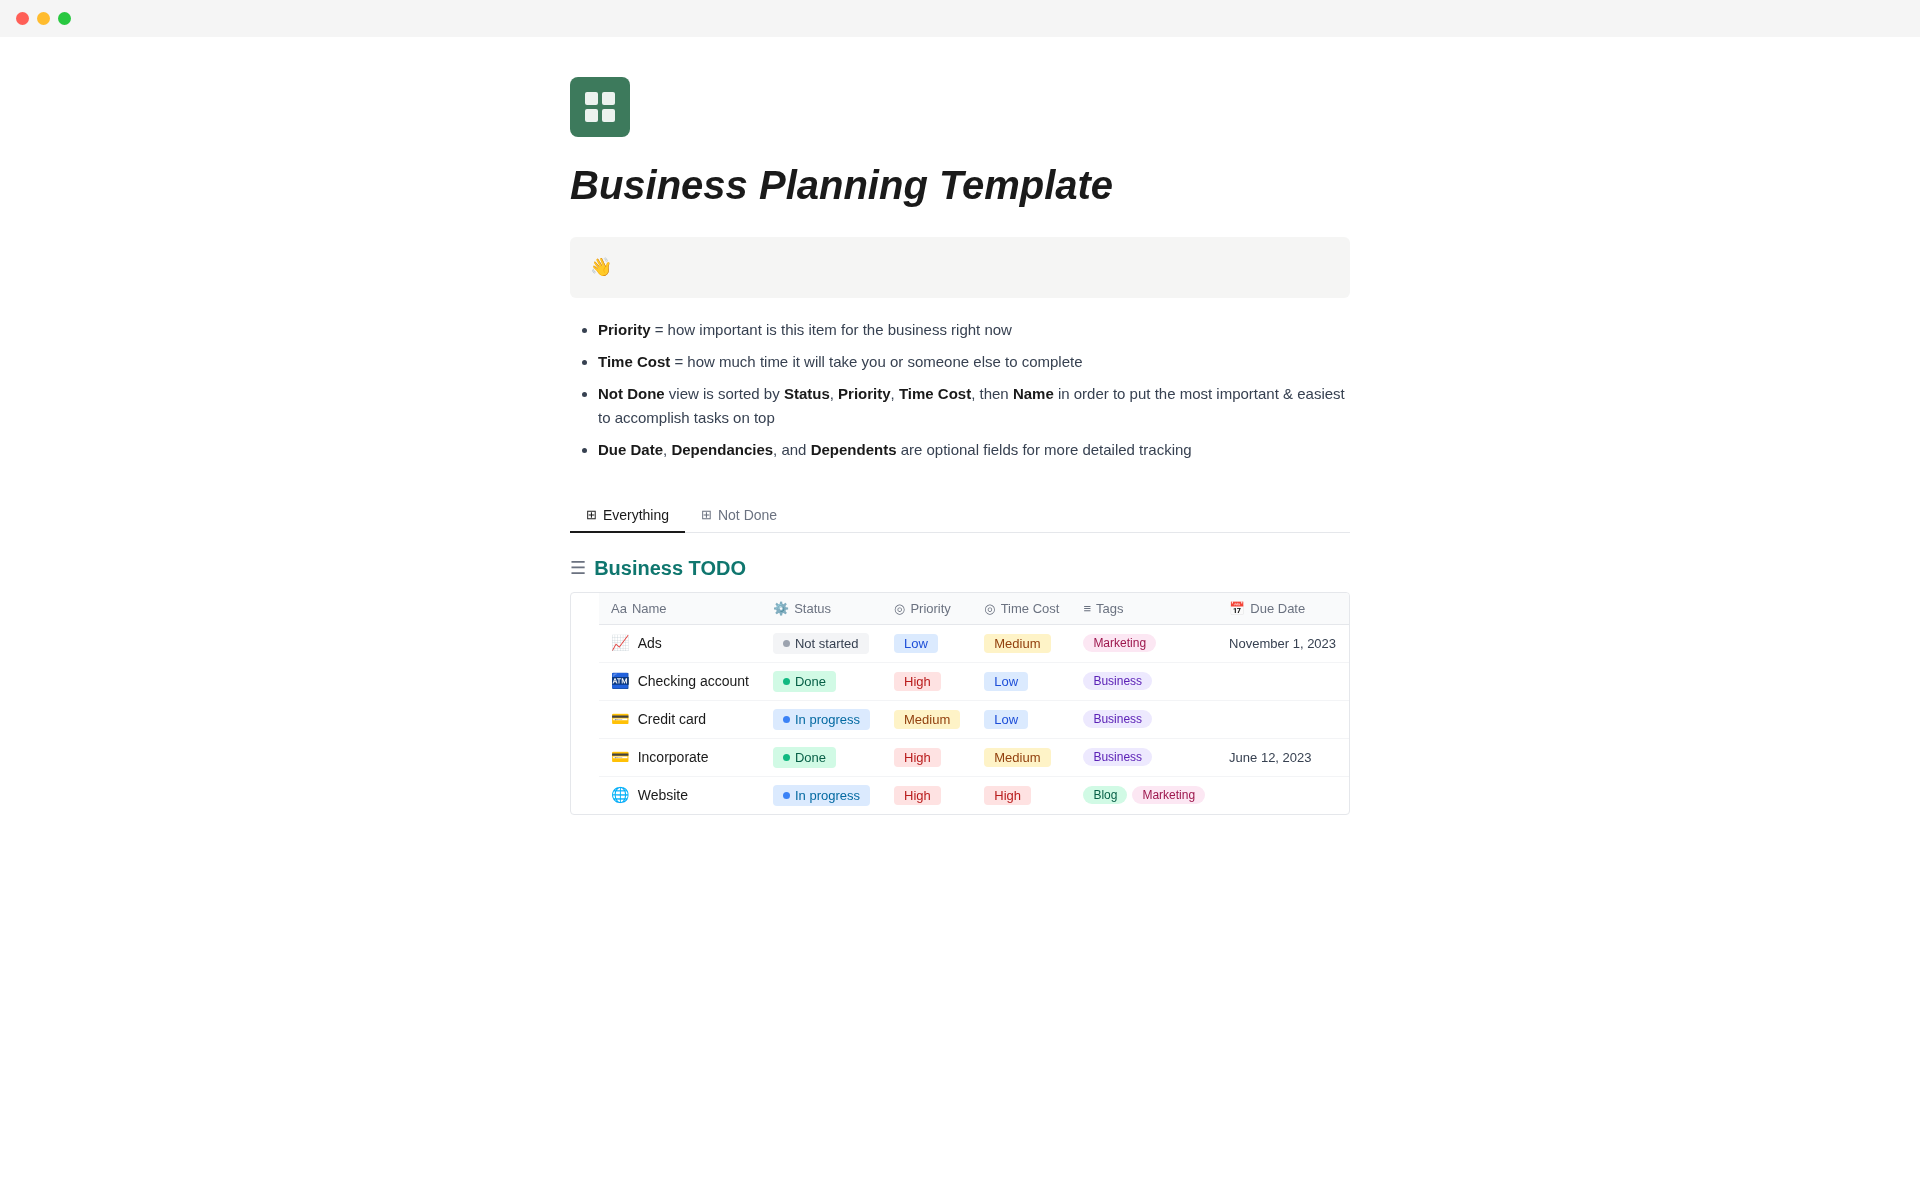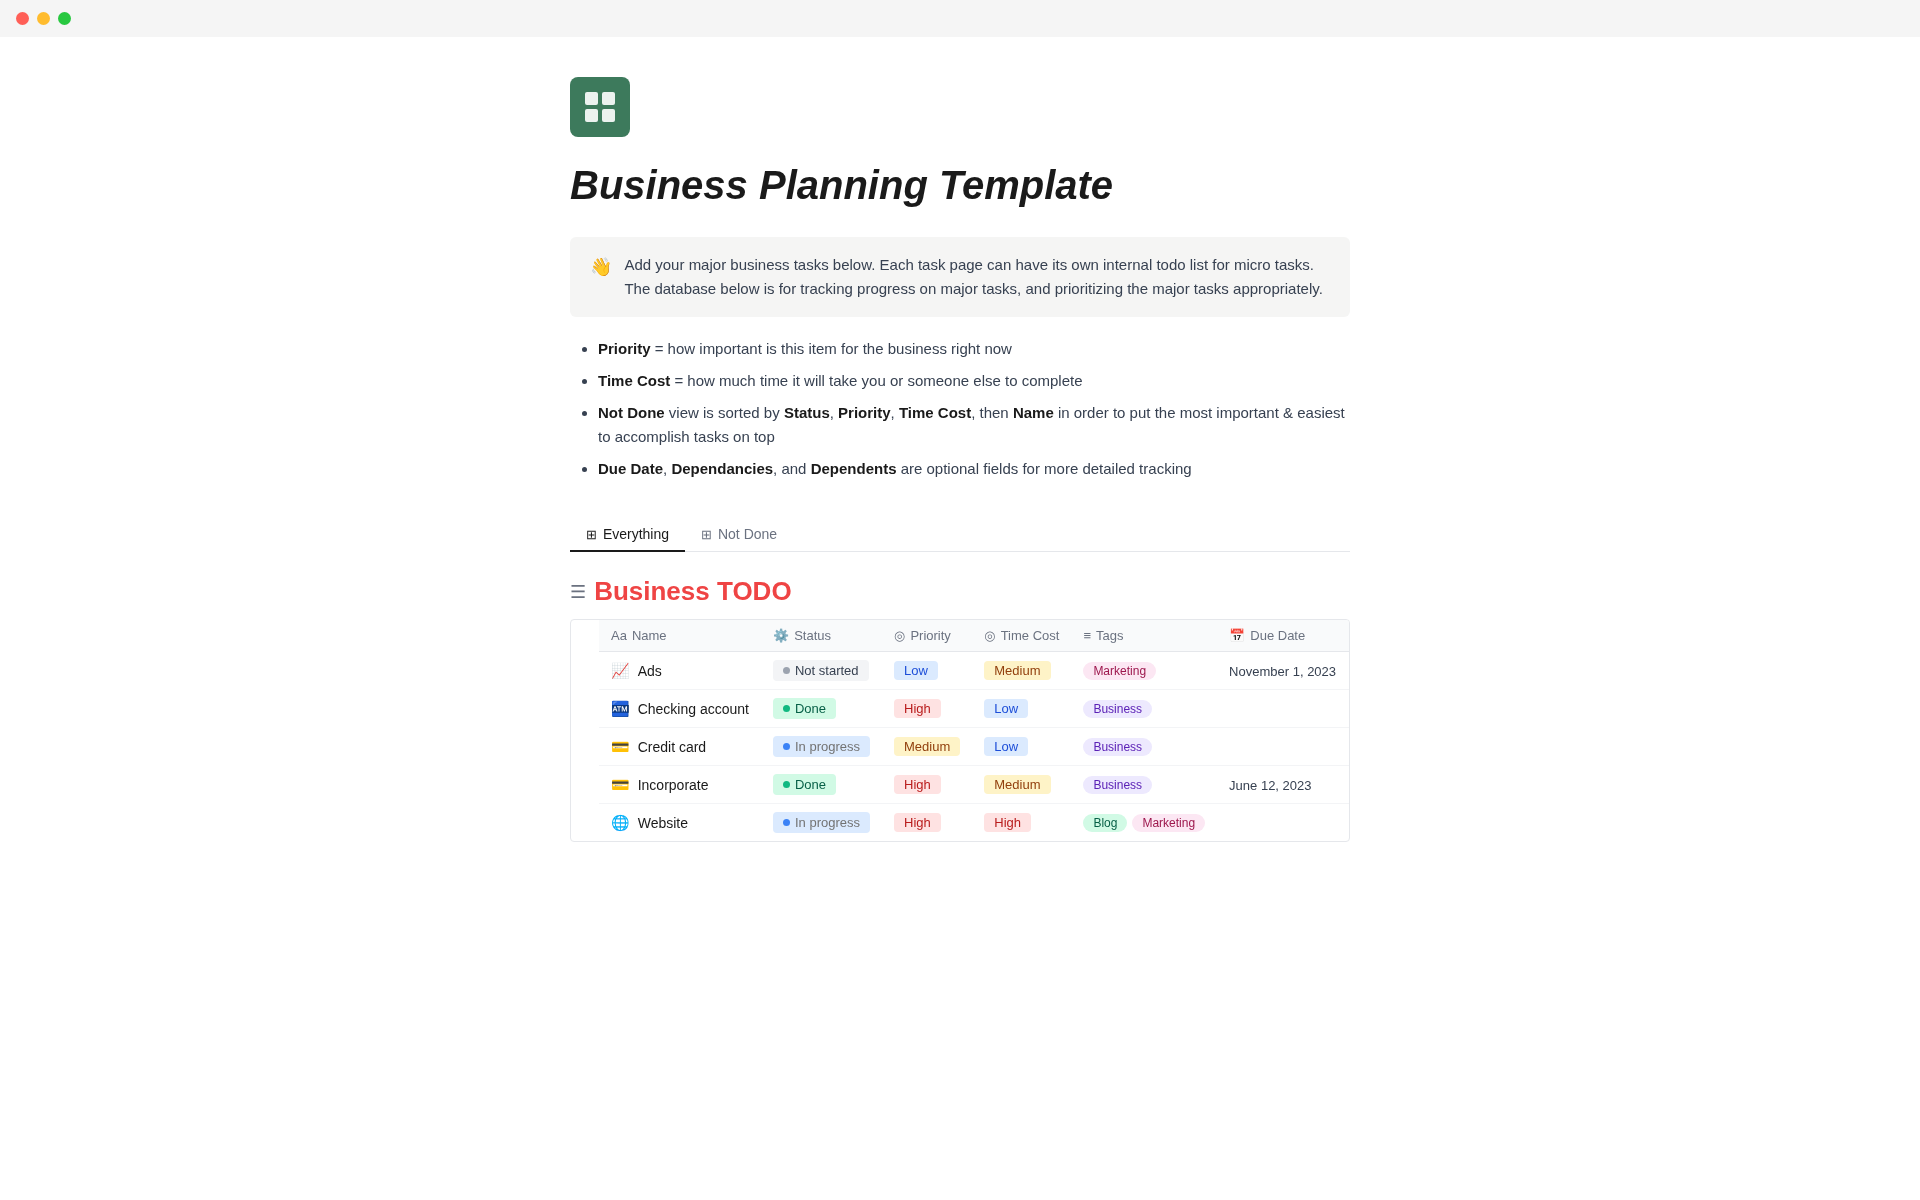--- a/index.html
+++ b/index.html
@@ -110,23 +110,23 @@
 
     
     .section-header {
       display: flex;
       align-items: center;
       gap: 8px;
       margin-bottom: 12px;
     }
     .section-header-icon { color: #6b7280; font-size: 18px; }
     .section-title {
-      font-size: 26px;
+      font-size: 20px;
       font-weight: 700;
-      color: #ef4444;
+      color: #0f766e;
     }
 
     
     .table-wrapper {
       overflow-x: auto;
       border: 1px solid #e5e7eb;
       border-radius: 4px;
       padding-left: 28px;
     }
     table {
@@ -193,21 +193,21 @@
     }
 
     .tag-low { background: #dbeafe; color: #1d4ed8; }
     .tag-medium { background: #fef3c7; color: #92400e; }
     .tag-high { background: #fee2e2; color: #b91c1c; }
 
     .status-not-started { background: #f3f4f6; color: #374151; }
     .status-dot-not-started { background: #9ca3af; }
     .status-done { background: #d1fae5; color: #065f46; }
     .status-dot-done { background: #10b981; }
-    .status-in-progress { background: #dbeafe; color: #737373; }
+    .status-in-progress { background: #dbeafe; color: #0369a1; }
     .status-dot-in-progress { background: #3b82f6; }
 
     
     .cat-tag {
       display: inline-block;
       padding: 2px 10px;
       border-radius: 20px;
       font-size: 12px;
       font-weight: 400;
     }
@@ -253,21 +253,20 @@
       <rect x="20" y="3" width="13" height="13" rx="2" fill="white" opacity="0.9"></rect>
       <rect x="3" y="20" width="13" height="13" rx="2" fill="white" opacity="0.9"></rect>
       <rect x="20" y="20" width="13" height="13" rx="2" fill="white" opacity="0.9"></rect>
     </svg>
   </div>
 
   <h1 class="page-title">Business Planning Template</h1>
 
   <div class="callout">
     <span class="callout-emoji">👋</span>
-    <span>Add your major business tasks below. Each task page can have its own internal todo list for micro tasks. The database below is for tracking progress on major tasks, and prioritizing the major tasks appropriately.</span>
   </div>
 
   <ul class="bullet-list">
     <li><strong>Priority</strong> = how important is this item for the business right now</li>
     <li><strong>Time Cost</strong> = how much time it will take you or someone else to complete</li>
     <li><strong>Not Done</strong> view is sorted by <strong>Status</strong>, <strong>Priority</strong>, <strong>Time Cost</strong>, then <strong>Name</strong> in order to put the most important &amp; easiest to accomplish tasks on top</li>
     <li><strong>Due Date</strong>, <strong>Dependancies</strong>, and <strong>Dependents</strong> are optional fields for more detailed tracking</li>
   </ul>
 
   <div class="tabs">

